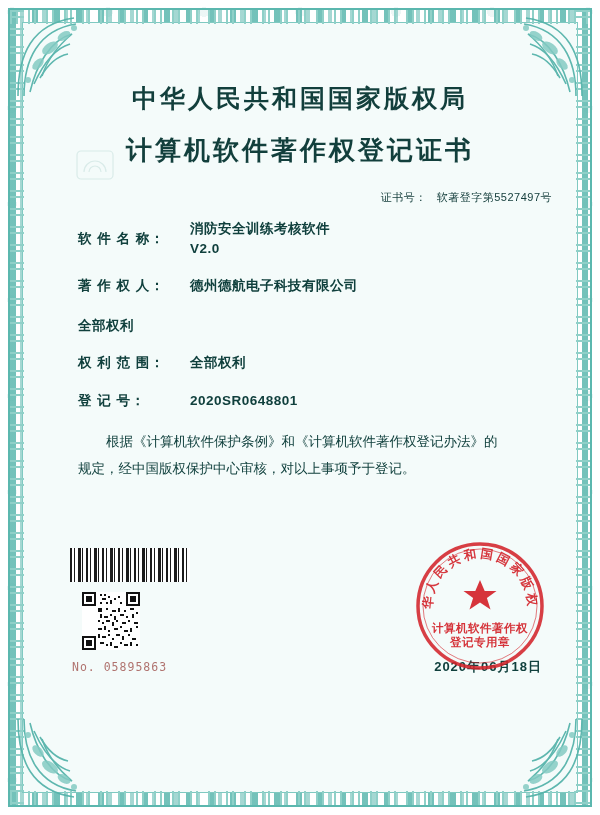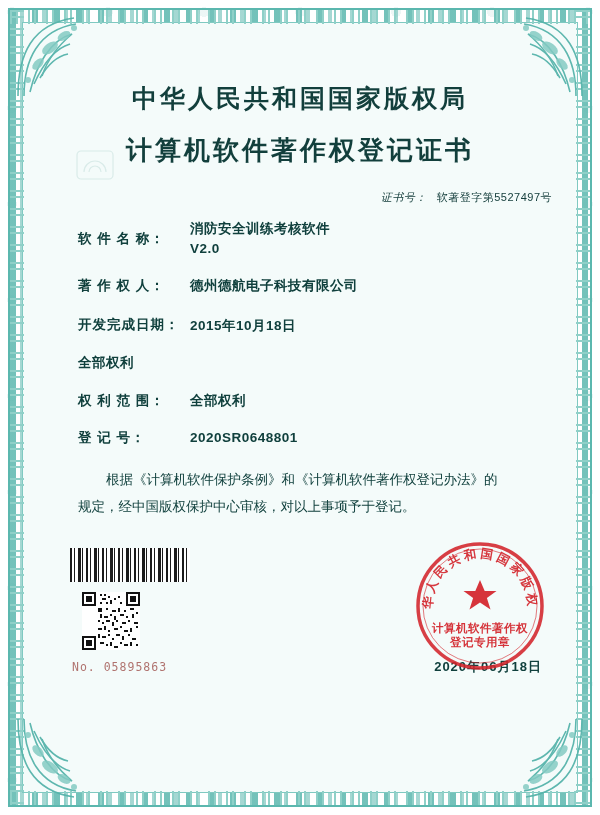--- a/index.html
+++ b/index.html
@@ -131,21 +131,21 @@
   }
 
   .cert-no-row {
     margin-top: 22px;
     text-align: right;
     padding-right: 12px;
     font-size: 11px;
     color: #17403e;
     letter-spacing: 0.5px;
   }
-  .cert-no-label { margin-right: 10px; font-style: italic; }
+  .cert-no-label { margin-right: 10px; }
 
   .fields {
     margin-top: 14px;
     padding-left: 42px;
     padding-right: 24px;
   }
   .field-row {
     display: flex;
     align-items: center;
     margin-bottom: 18px;
@@ -347,24 +347,20 @@
         <div class="field-label">软 件 名 称：</div>
         <div class="field-value">消防安全训练考核软件
 V2.0</div>
       </div>
 
       <div class="field-row tight">
         <div class="field-label">著 作 权 人：</div>
         <div class="field-value">德州德航电子科技有限公司</div>
       </div>
 
-      <div class="field-row">
-        <div class="field-label">开发完成日期：</div>
-        <div class="field-value">2015年10月18日</div>
-      </div>
 
 
       <div class="field-row">
         <div class="field-value">全部权利</div>
       </div>
 
       <div class="field-row">
         <div class="field-label">权 利 范 围：</div>
         <div class="field-value">全部权利</div>
       </div>

